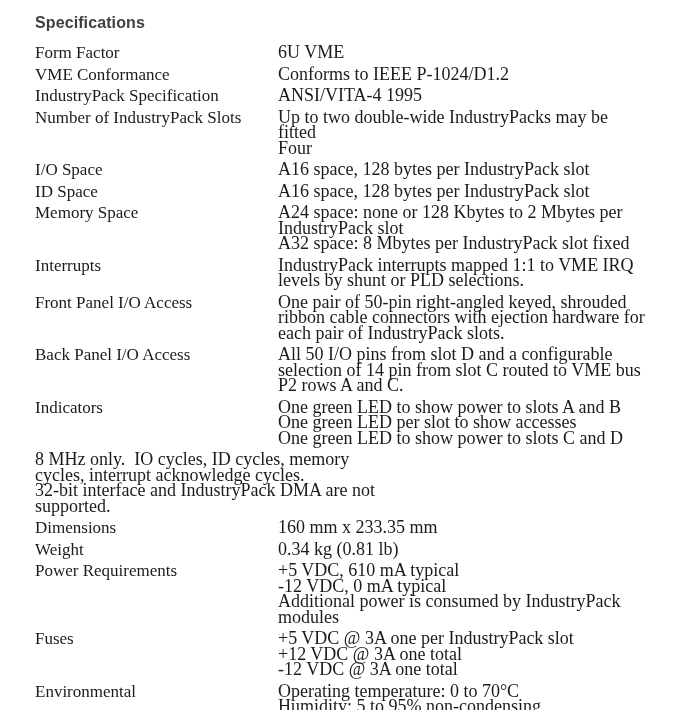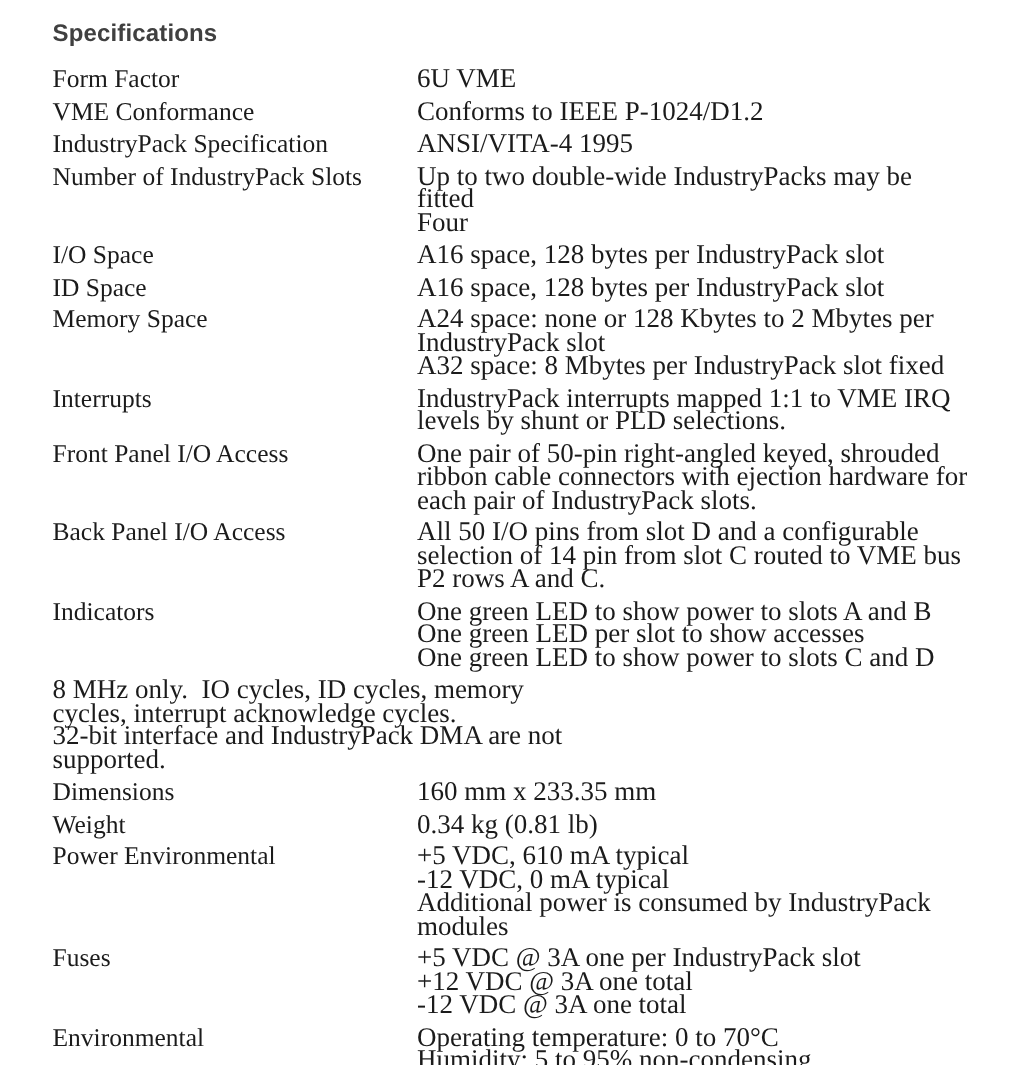--- a/index.html
+++ b/index.html
@@ -153,21 +153,21 @@
   </div>
 
   <div class="spec-row">
     <div class="spec-label">Weight</div>
     <div class="spec-value">
           <div class="value-line">0.34 kg (0.81 lb)</div>
         </div>
   </div>
 
   <div class="spec-row">
-    <div class="spec-label">Power Environmental</div>
+    <div class="spec-label">Power Requirements</div>
     <div class="spec-value">
           <div class="value-line">+5 VDC, 610 mA typical</div>
           <div class="value-line">-12 VDC, 0 mA typical</div>
           <div class="value-line">Additional power is consumed by IndustryPack modules</div>
         </div>
   </div>
 
   <div class="spec-row">
     <div class="spec-label">Fuses</div>
     <div class="spec-value">

